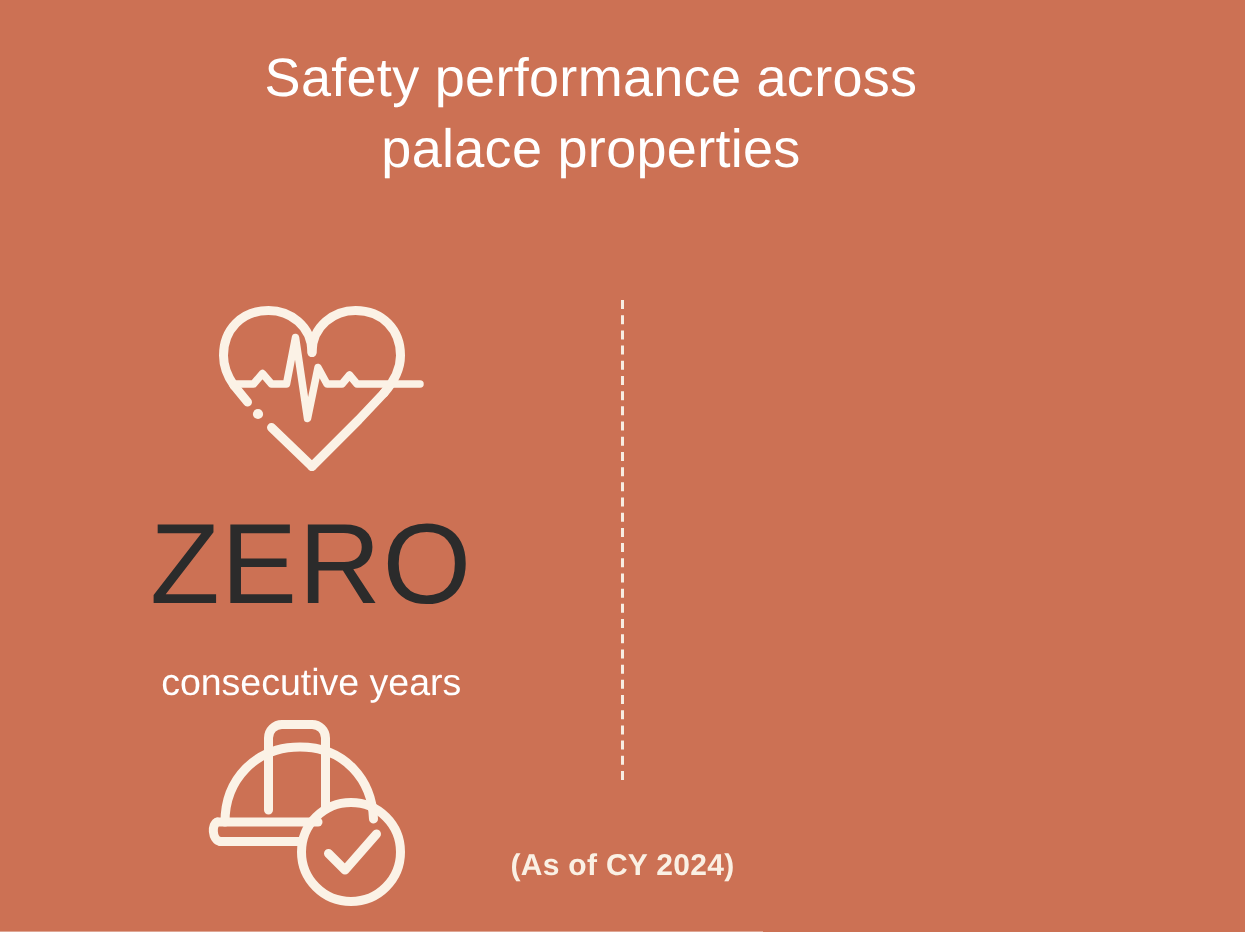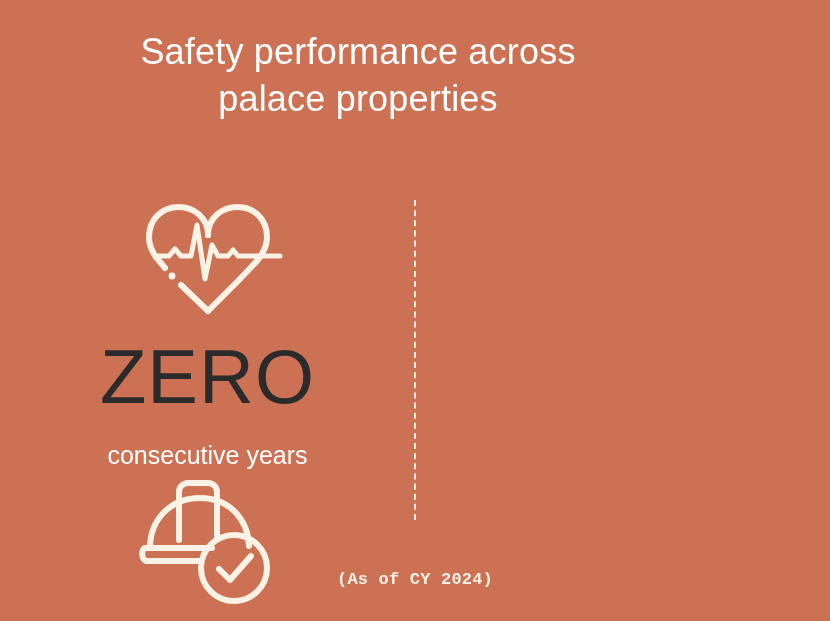--- a/index.html
+++ b/index.html
@@ -21,20 +21,21 @@
     box-sizing: border-box;
   }
 
   
   .title-block {
     position: absolute;
     top: 28px;
     left: 0;
     width: 716px;
     text-align: center;
+    padding-left: 36px;
   }
   .title-line {
     display: block;
     color: #FFFFFF;
     font-size: 36px;
     font-weight: 400;
     line-height: 47px;
     letter-spacing: 0.2px;
   }
 
@@ -92,24 +93,23 @@
   }
 
   
   .footnote {
     position: absolute;
     bottom: 32px;
     left: 0;
     width: 830px;
     text-align: center;
     color: #FAF0E4;
-    font-size: 17px;
+    font-size: 20px;
     font-weight: 700;
     letter-spacing: 0.2px;
-    font-family: Liberation Mono, monospace;
   }
 </style>
 </head>
 <body>
 
 <div id="infographic">
 
   <div class="title-block">
     <span class="title-line">Safety performance across</span>
     <span class="title-line">palace properties</span>

